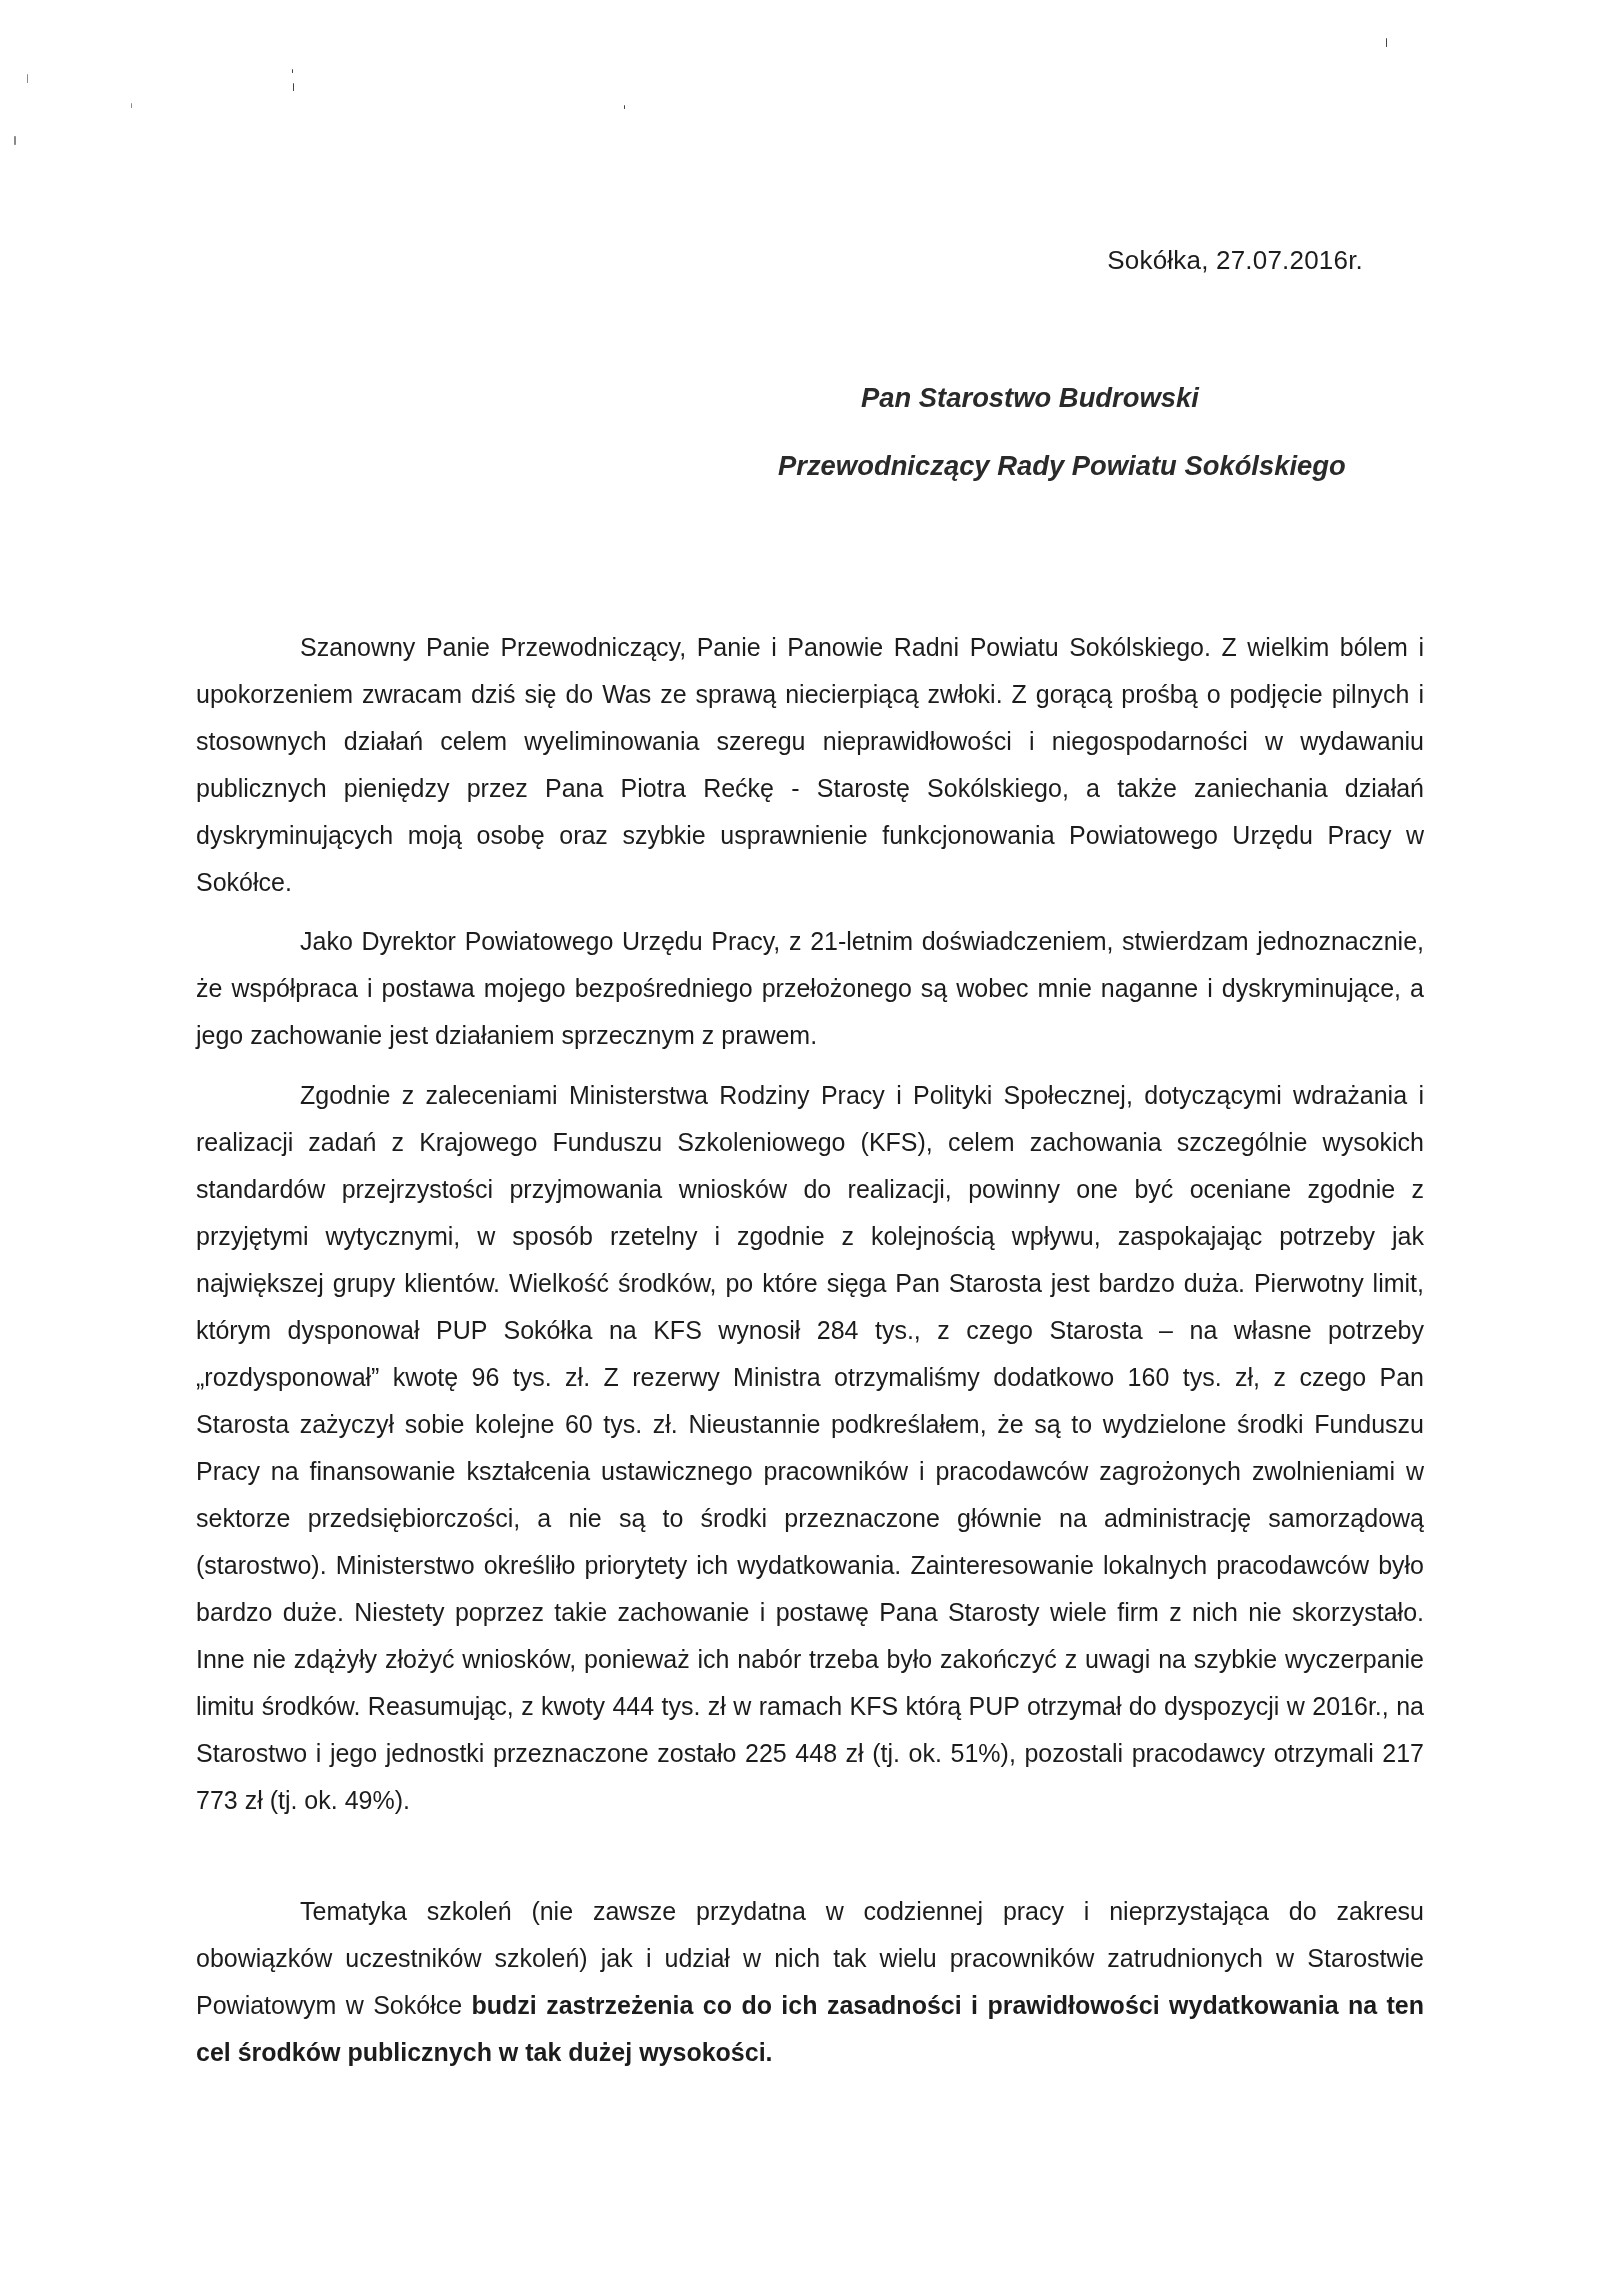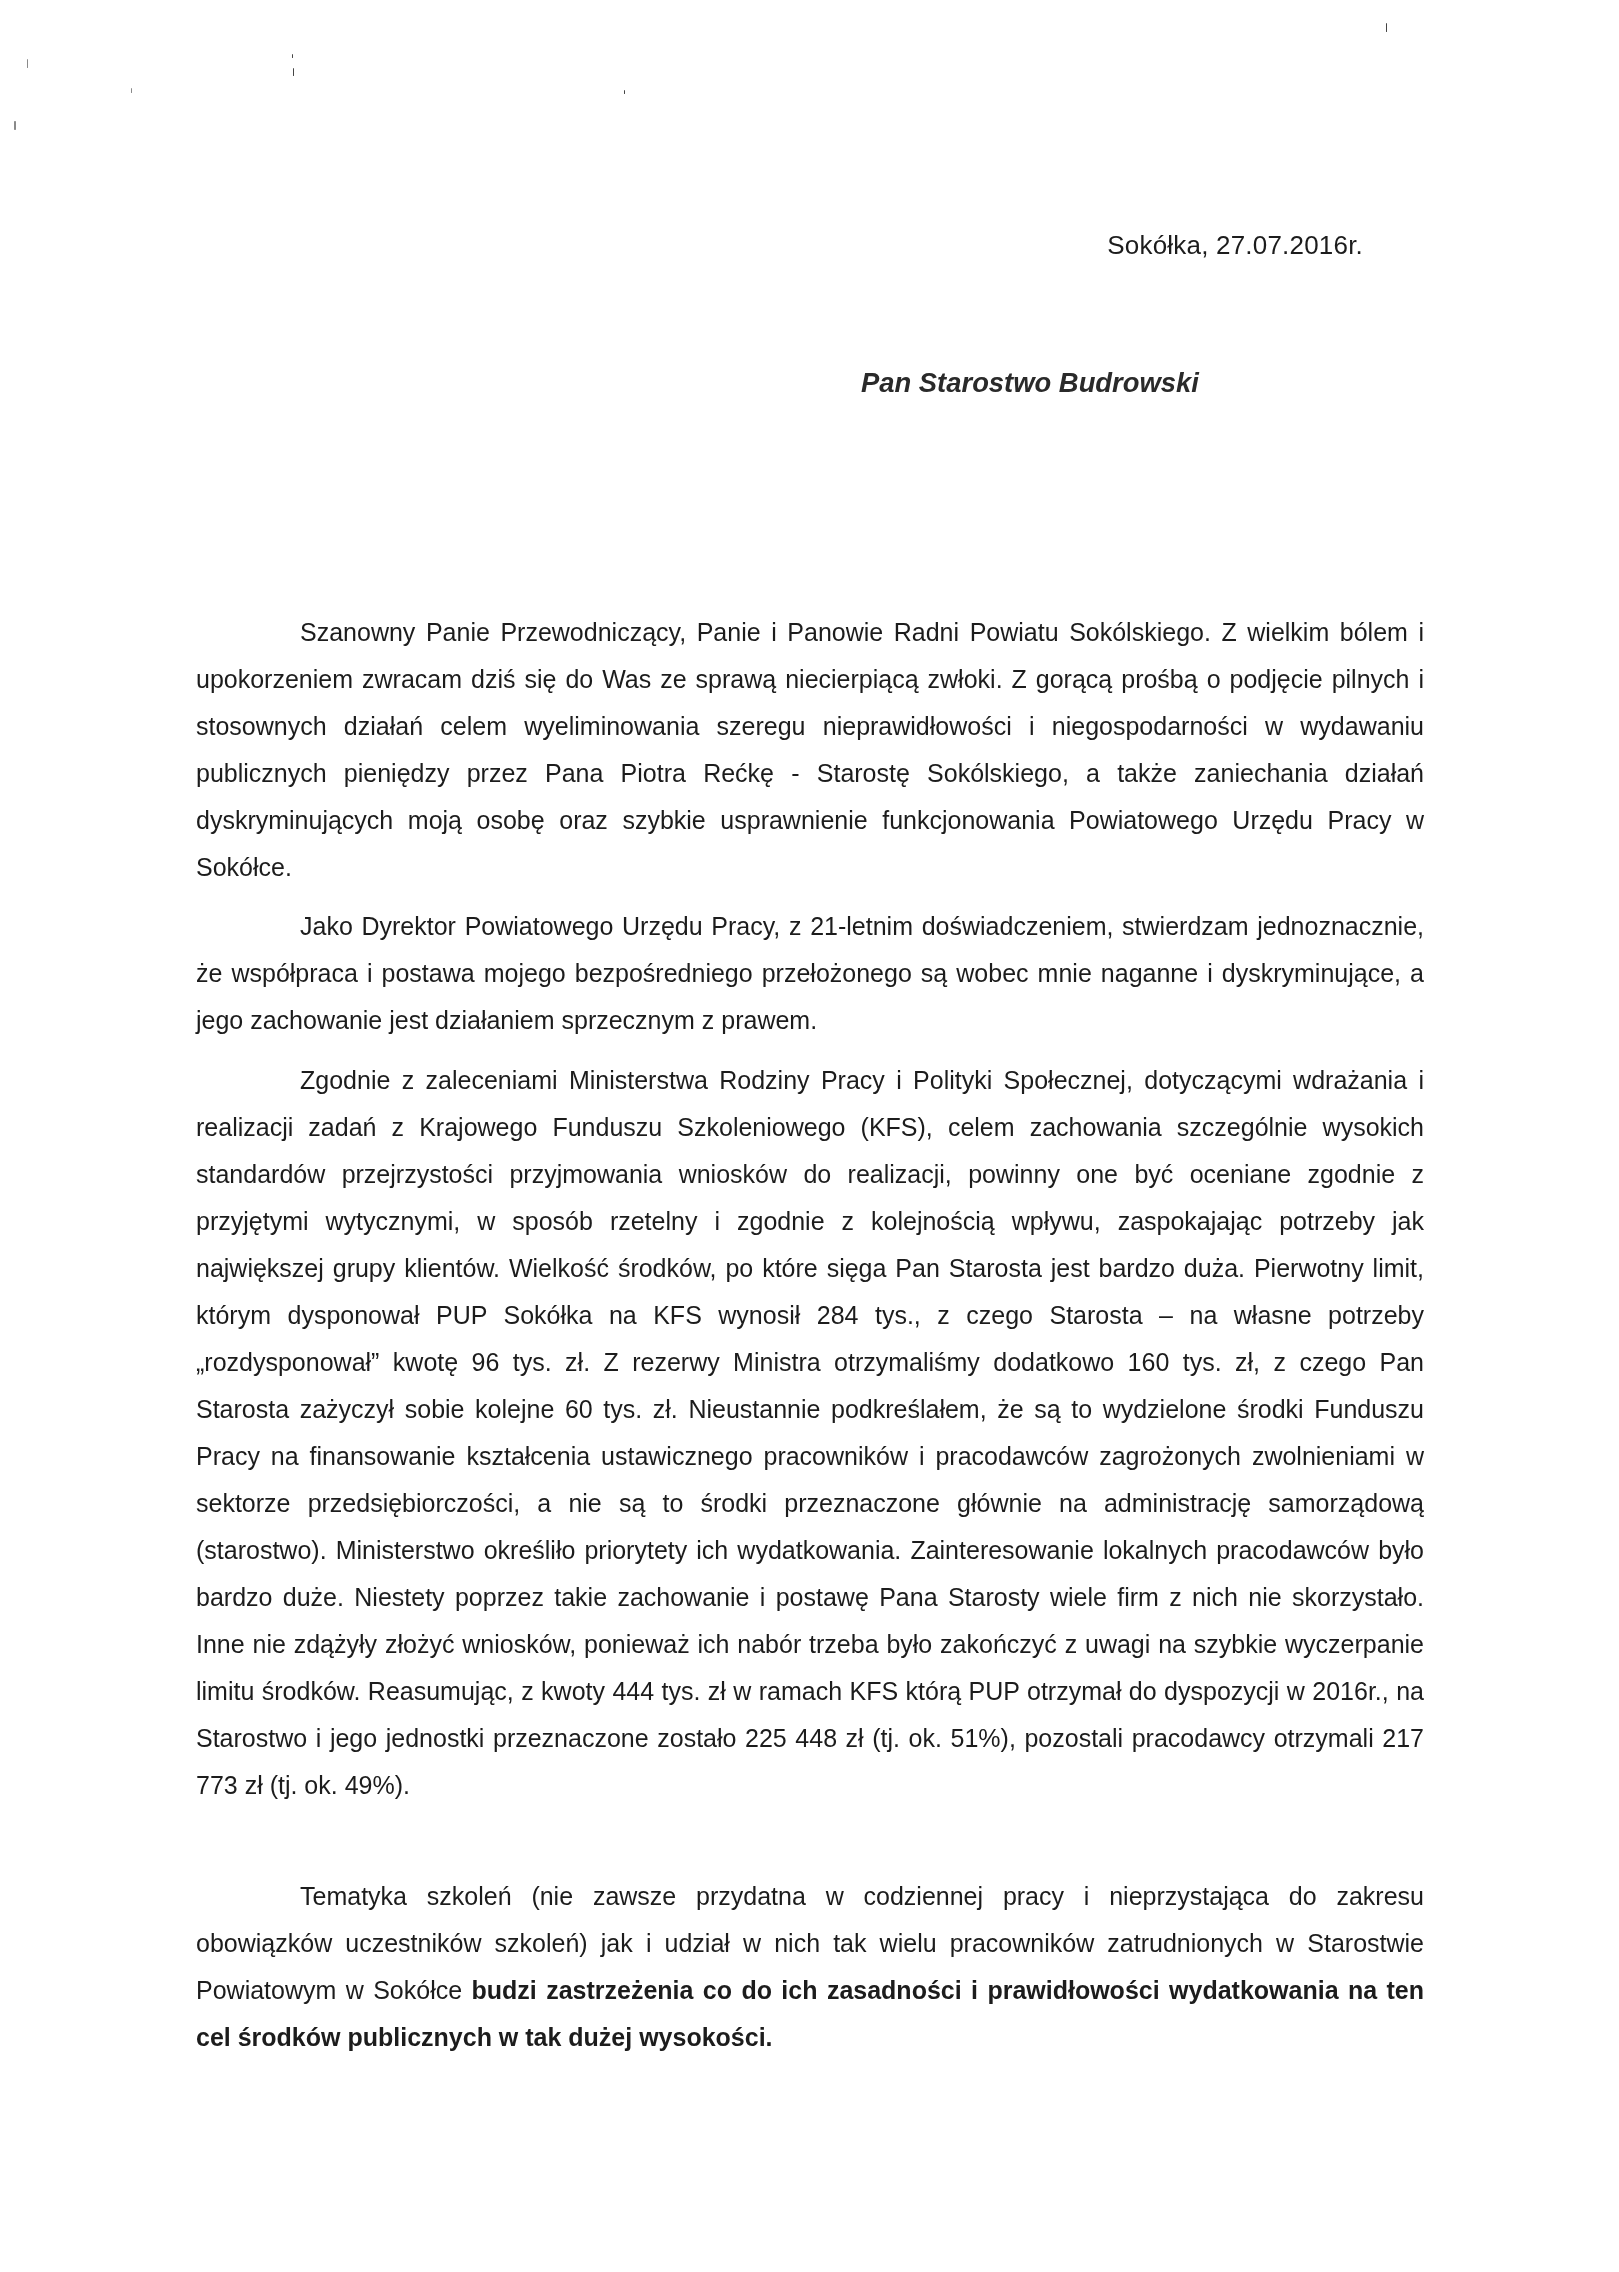--- a/index.html
+++ b/index.html
@@ -10,21 +10,21 @@
     body {
       width: 1620px;
       height: 2273px;
       position: relative;
       overflow: hidden;
       font-family: "Liberation Sans", "DejaVu Sans", sans-serif;
       color: #1a1a1a;
     }
     .page {
       position: absolute;
-      left: 0; top: 0;
+      left: 0; top: 15px;
       width: 1620px; height: 1622px;
       background: #ffffff;
     }
     .speck {
       position: absolute;
       background: #8a8a8a;
       border-radius: 0.7px;
     }
     .date-line {
       position: absolute;
@@ -74,20 +74,21 @@
   <div class="speck" style="left:14.4px;top:121px;width:1.3px;height:9.1px;"></div>
   <div class="speck" style="left:131px;top:88px;width:1.3px;height:5.2px;"></div>
   <div class="speck" style="left:293px;top:68px;width:1.3px;height:7.8px;background:#444;"></div>
   <div class="speck" style="left:292px;top:54px;width:1.3px;height:3.9px;background:#444;"></div>
   <div class="speck" style="left:624px;top:90px;width:1.3px;height:3.9px;background:#444;"></div>
   <div class="speck" style="left:1386px;top:23px;width:1.3px;height:9.1px;background:#444;"></div>
 
   <div class="date-line">Sokółka, 27.07.2016r.</div>
 
   <div class="recipient name">Pan Starostwo Budrowski</div>
+  <div class="recipient role">Przewodniczący Rady Powiatu Sokólskiego</div>
 
   <p class="body-text p1"><span class="indent"></span><span>Szanowny Panie Przewodniczący, Panie i Panowie Radni Powiatu Sokólskiego. Z wielkim bólem i upokorzeniem zwracam dziś się do Was ze sprawą niecierpiącą zwłoki. Z gorącą prośbą o podjęcie pilnych i stosownych działań celem wyeliminowania szeregu nieprawidłowości i niegospodarności w wydawaniu publicznych pieniędzy przez Pana Piotra Rećkę - Starostę Sokólskiego, a także zaniechania działań dyskryminujących moją osobę oraz szybkie usprawnienie funkcjonowania Powiatowego Urzędu Pracy w Sokółce.</span></p>
 
   <p class="body-text p2"><span class="indent"></span><span>Jako Dyrektor Powiatowego Urzędu Pracy, z 21-letnim doświadczeniem, stwierdzam jednoznacznie, że współpraca i postawa mojego bezpośredniego przełożonego są wobec mnie naganne i dyskryminujące, a jego zachowanie jest działaniem  sprzecznym z prawem.</span></p>
 
   <p class="body-text p3"><span class="indent"></span><span>Zgodnie z zaleceniami Ministerstwa Rodziny Pracy i Polityki Społecznej, dotyczącymi wdrażania i realizacji zadań z Krajowego Funduszu Szkoleniowego (KFS), celem zachowania szczególnie wysokich standardów przejrzystości przyjmowania wniosków do realizacji, powinny one być oceniane zgodnie z przyjętymi wytycznymi, w sposób rzetelny i zgodnie z kolejnością wpływu, zaspokajając potrzeby jak największej grupy klientów. Wielkość środków, po które sięga Pan Starosta jest bardzo duża. Pierwotny limit, którym dysponował PUP Sokółka na KFS wynosił 284 tys., z czego Starosta – na własne potrzeby „rozdysponował” kwotę 96 tys. zł. Z rezerwy Ministra otrzymaliśmy dodatkowo 160 tys. zł, z czego Pan Starosta zażyczył sobie kolejne 60 tys. zł. Nieustannie podkreślałem, że są to wydzielone środki Funduszu Pracy na finansowanie kształcenia ustawicznego pracowników i pracodawców  zagrożonych zwolnieniami w sektorze przedsiębiorczości, a nie są to środki przeznaczone głównie na administrację samorządową (starostwo). Ministerstwo określiło priorytety ich wydatkowania. Zainteresowanie lokalnych pracodawców było bardzo duże. Niestety poprzez takie zachowanie i postawę Pana Starosty wiele firm z nich nie skorzystało. Inne nie zdążyły złożyć wniosków, ponieważ ich nabór trzeba było zakończyć z uwagi na szybkie wyczerpanie limitu środków. Reasumując, z kwoty 444 tys. zł w ramach KFS którą PUP otrzymał do dyspozycji w 2016r., na Starostwo i jego jednostki przeznaczone zostało 225 448 zł (tj. ok. 51%), pozostali pracodawcy otrzymali 217 773 zł (tj. ok. 49%).</span></p>
 
   <p class="body-text p4"><span class="indent"></span><span>Tematyka szkoleń (nie zawsze przydatna w codziennej pracy i nieprzystająca do zakresu obowiązków uczestników szkoleń) jak i udział w nich tak wielu pracowników zatrudnionych w Starostwie Powiatowym w Sokółce </span><span class="bold">budzi zastrzeżenia co do ich zasadności i prawidłowości wydatkowania na ten cel środków publicznych w tak dużej wysokości.</span></p>
 
 </div>

